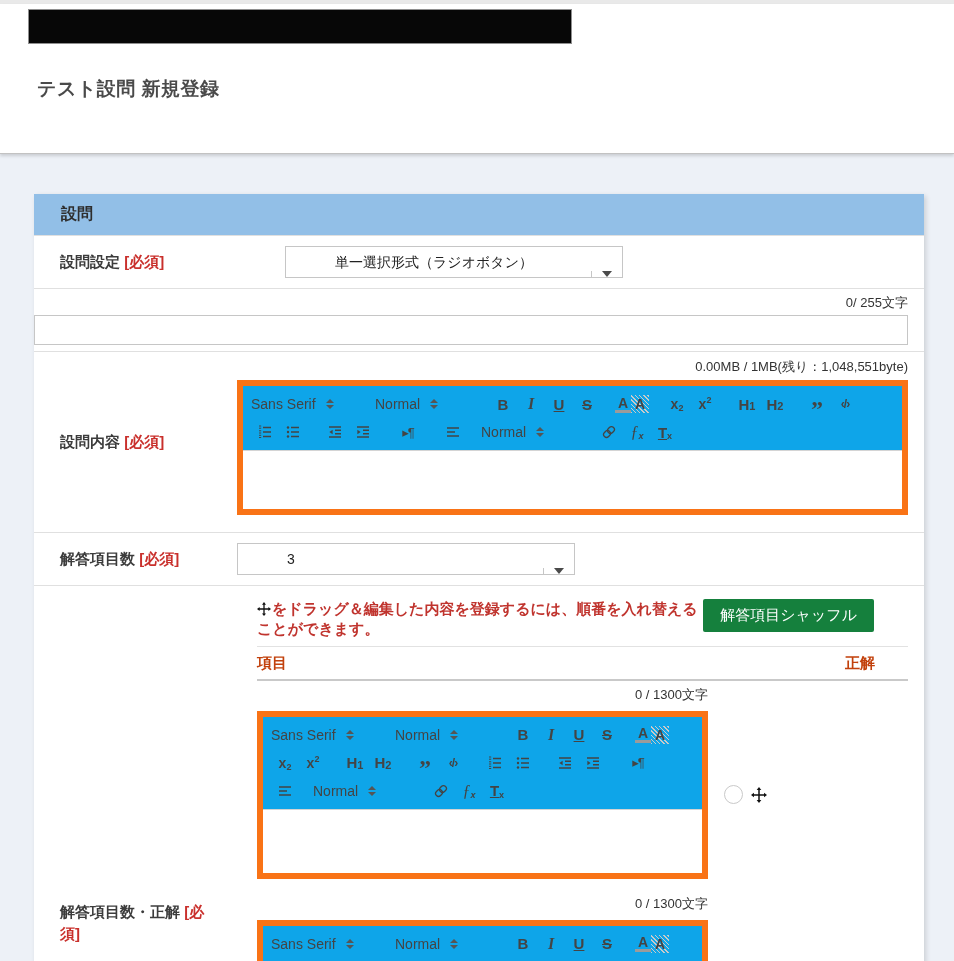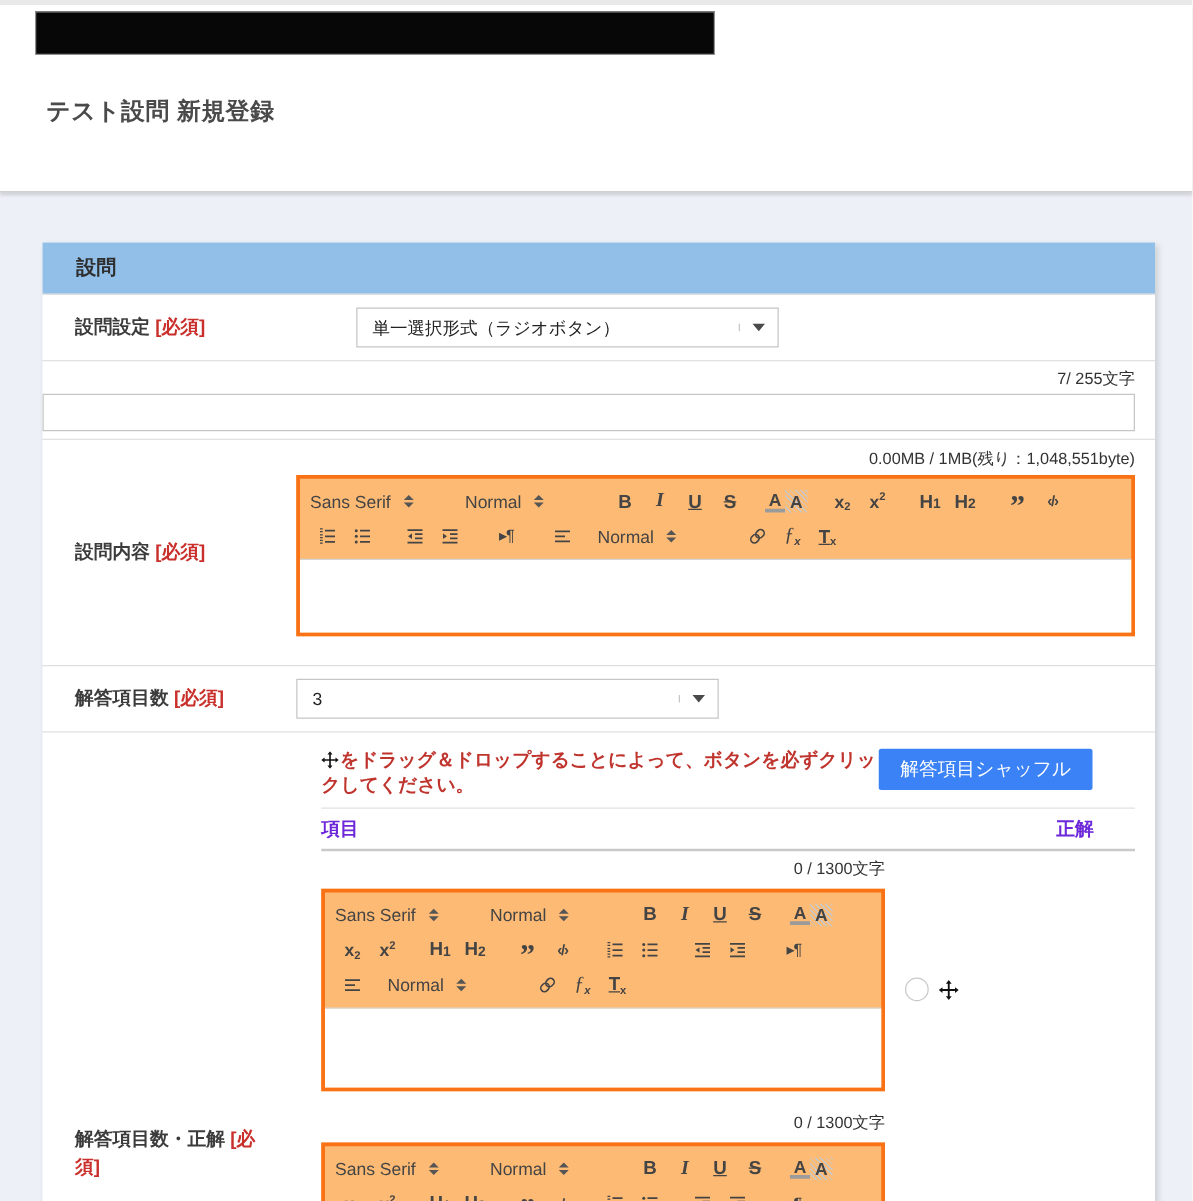--- a/index.html
+++ b/index.html
@@ -47,33 +47,33 @@
     display:flex;align-items:center;
     font-size:15px;font-weight:bold;color:#3c3c3c;line-height:1.45;
   }
   .label-cell .lbl{display:inline;}
   .required{color:#c9302c;}
   .field-cell{flex:1;box-sizing:border-box;padding-right:16px;display:flex;flex-direction:column;}
   .vcenter{justify-content:center;}
   
   .sel{
     width:338px;height:32px;border:1px solid #c6c6c6;background:#fff;
-    display:flex;align-items:center;box-sizing:border-box;cursor:default;
+    display:flex;align-items:flex-end;box-sizing:border-box;cursor:default;padding-left:37px;
   }
   .sel-value{flex:1;font-size:14px;color:#222;line-height:30px;padding:0 12px;white-space:nowrap;overflow:hidden;}
   .sel-arrow{width:30px;border-left:1px solid #c6c6c6;display:flex;align-items:center;justify-content:center;}
   .tri-down{width:0;height:0;border-left:5px solid transparent;border-right:5px solid transparent;border-top:6px solid #4a4a4a;}
   
   .counter{font-size:13px;color:#333;text-align:right;}
   .text-input{
     height:30px;border:1px solid #c6c6c6;background:#fff;width:100%;
     box-sizing:border-box;font-size:14px;padding:0 8px;outline:none;
   }
   
-  .editor{border:3px solid #f97316;background:#fdba74;box-sizing:border-box;}
+  .editor{border:6px solid #f97316;background:#0ea5e9;box-sizing:border-box;}
   .ql-toolbar{
     display:flex;flex-wrap:wrap;align-items:center;row-gap:4px;
     padding:6px 8px;border-bottom:1px solid #d4d4d4;
   }
   .ql-formats{display:flex;align-items:center;margin-right:14px;flex:none;}
   .picker{display:flex;align-items:center;gap:10px;height:24px;box-sizing:border-box;color:#444;font-size:14px;cursor:pointer;flex:none;}
   .picker-label{white-space:nowrap;}
   .updown{display:flex;flex-direction:column;align-items:center;}
   .tu{width:0;height:0;border-left:4px solid transparent;border-right:4px solid transparent;border-bottom:4px solid #555;}
   .td{width:0;height:0;border-left:4px solid transparent;border-right:4px solid transparent;border-top:4px solid #555;margin-top:2px;}
@@ -108,27 +108,27 @@
   .ql-content{background:#fff;}
   
   .answers-area{margin-left:20px;}
   .instruction-row{display:flex;align-items:flex-start;justify-content:space-between;margin-top:13px;}
   .instruction{
     width:470px;font-size:15px;font-weight:bold;color:#c0342e;line-height:1.35;
   }
   .instruction svg{vertical-align:-2px;margin-right:1px;}
   .shuffle-btn{
     height:33px;padding:0 17px;margin-right:34px;flex:none;
-    background:#3b82f6;color:#fff;border:none;border-radius:2px;
+    background:#15803d;color:#fff;border:none;border-radius:2px;
     font-size:15px;font-family:inherit;cursor:pointer;
   }
   .ans-table-head{
     position:relative;margin-top:6px;padding:7px 0 6px 0;
     border-top:1px solid #e2e2e2;border-bottom:2px solid #c9c9c9;
-    font-size:15px;font-weight:bold;color:#6d28d9;
+    font-size:15px;font-weight:bold;color:#c2410c;
   }
   .colhead-correct{position:absolute;left:588px;top:7px;}
   .item-counter{width:451px;margin-top:5px;}
   .answer-item{display:flex;align-items:center;margin-top:7px;}
   .answer-item .editor{width:451px;flex:none;}
   .radio{
     width:17px;height:17px;border:1px solid #c9c9c9;border-radius:50%;
     background:#fff;margin-left:16px;flex:none;cursor:pointer;
   }
   .move-handle{margin-left:8px;flex:none;display:flex;cursor:move;}
@@ -158,21 +158,21 @@
           <span class="sel-value">単一選択形式（ラジオボタン）</span>
           <span class="sel-arrow">
               <span class="tri-down"></span>
             </span>
         </div>
       </div>
     </div>
 
     <div class="form-row" style="height:63px;">
       <div class="field-cell">
-        <div class="counter" style="margin:5px 0 3px;">7/ 255文字</div>
+        <div class="counter" style="margin:5px 0 3px;">0/ 255文字</div>
         <input class="text-input" type="text" value="" style="">
       </div>
     </div>
 
     <div class="form-row" style="height:181px;">
       <div class="label-cell">
         <span><span class="lbl">設問内容</span>
         <span class="required">[必須]</span></span>
       </div>
       <div class="field-cell">
@@ -326,21 +326,21 @@
       <div class="field-cell">
         <div class="answers-area">
 
           <div class="instruction-row">
             <div class="instruction"><svg width="14" height="14" viewBox="0 0 16 16">
                   <path d="M8 2 L8 14 M2 8 L14 8" stroke="#111" stroke-width="1.5" fill="none"></path>
                   <path d="M8 0 L10.3 3 H5.7 Z" fill="#111"></path>
                   <path d="M8 16 L10.3 13 H5.7 Z" fill="#111"></path>
                   <path d="M0 8 L3 5.7 V10.3 Z" fill="#111"></path>
                   <path d="M16 8 L13 5.7 V10.3 Z" fill="#111"></path>
-                </svg><span>をドラッグ＆ドロップすることによって、ボタンを必ずクリックしてください。</span></div>
+                </svg><span>をドラッグ＆編集した内容を登録するには、順番を入れ替えることができます。</span></div>
             <button class="shuffle-btn">解答項目シャッフル</button>
           </div>
 
           <div class="ans-table-head">
             <span>項目</span>
             <span class="colhead-correct">正解</span>
           </div>
 
           <div class="counter item-counter">0 / 1300文字</div>
           <div class="answer-item">

